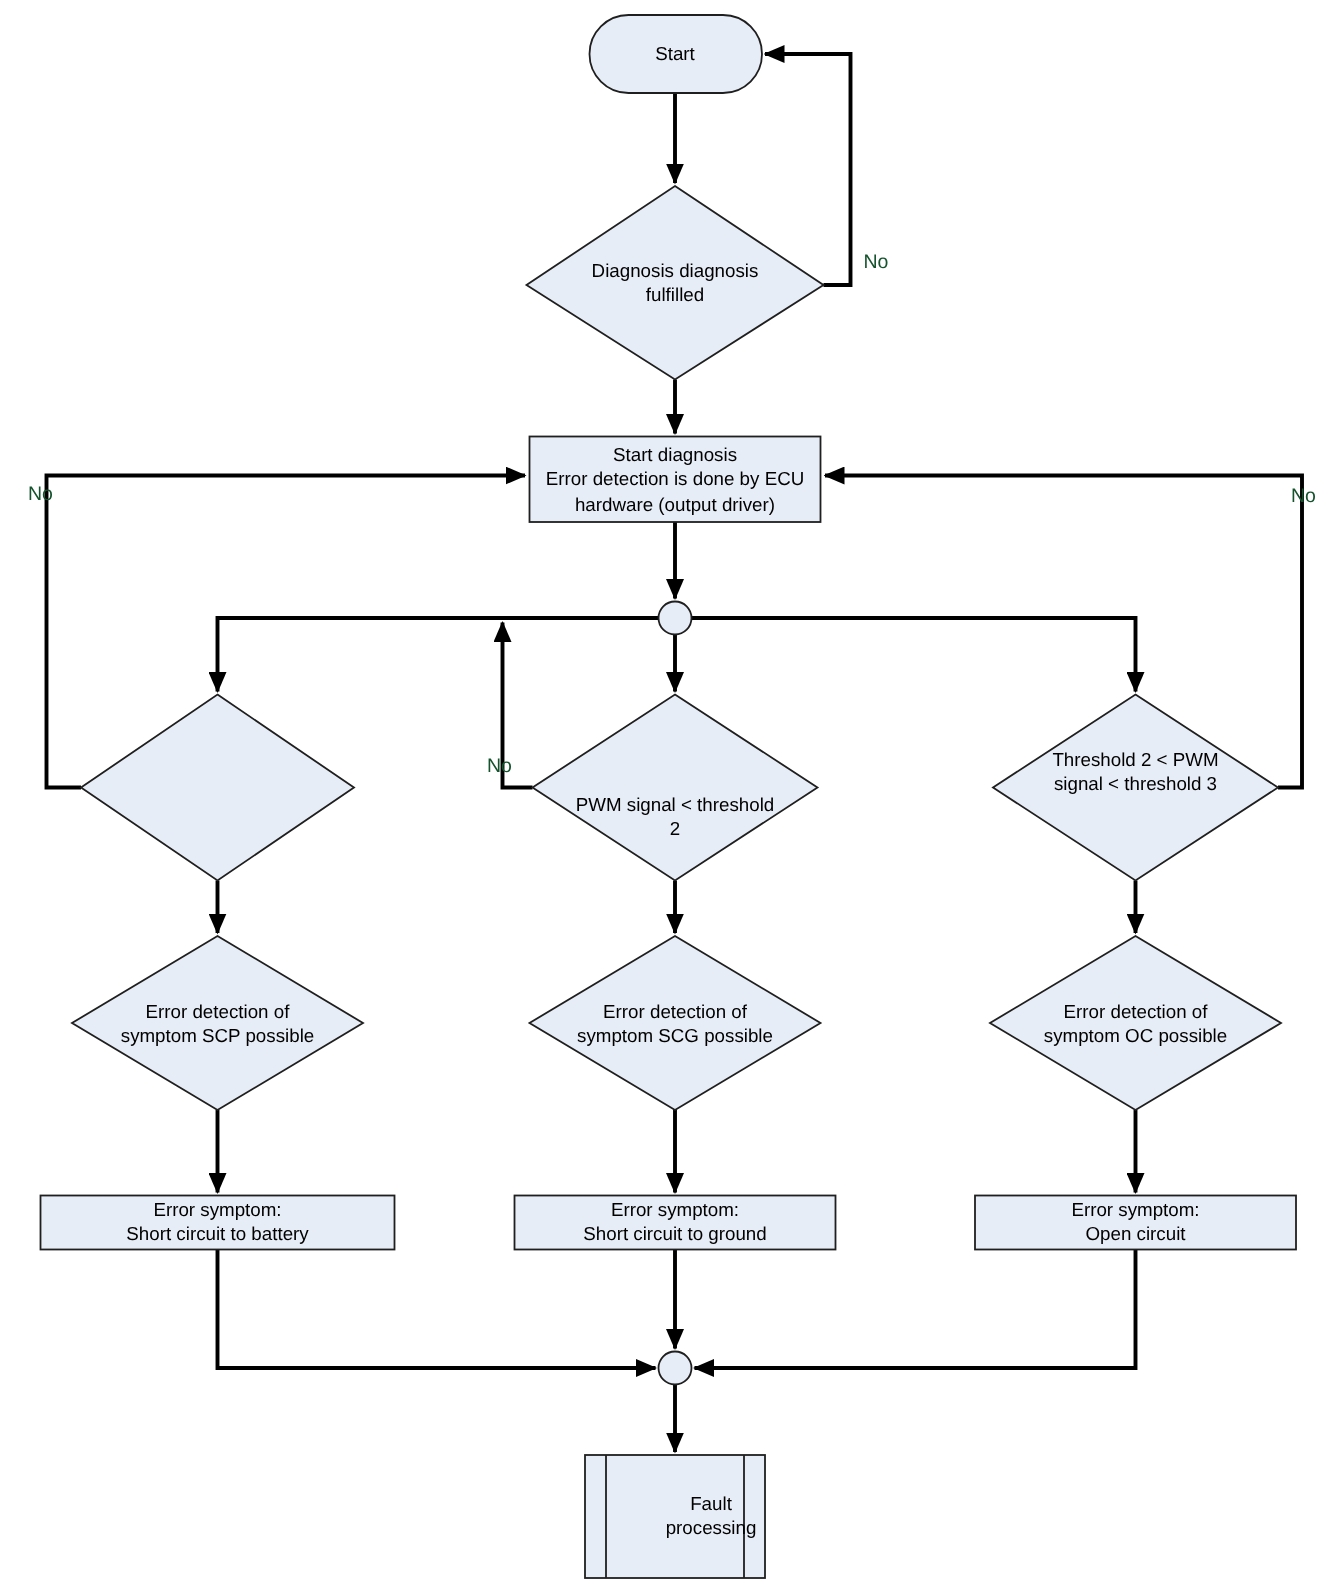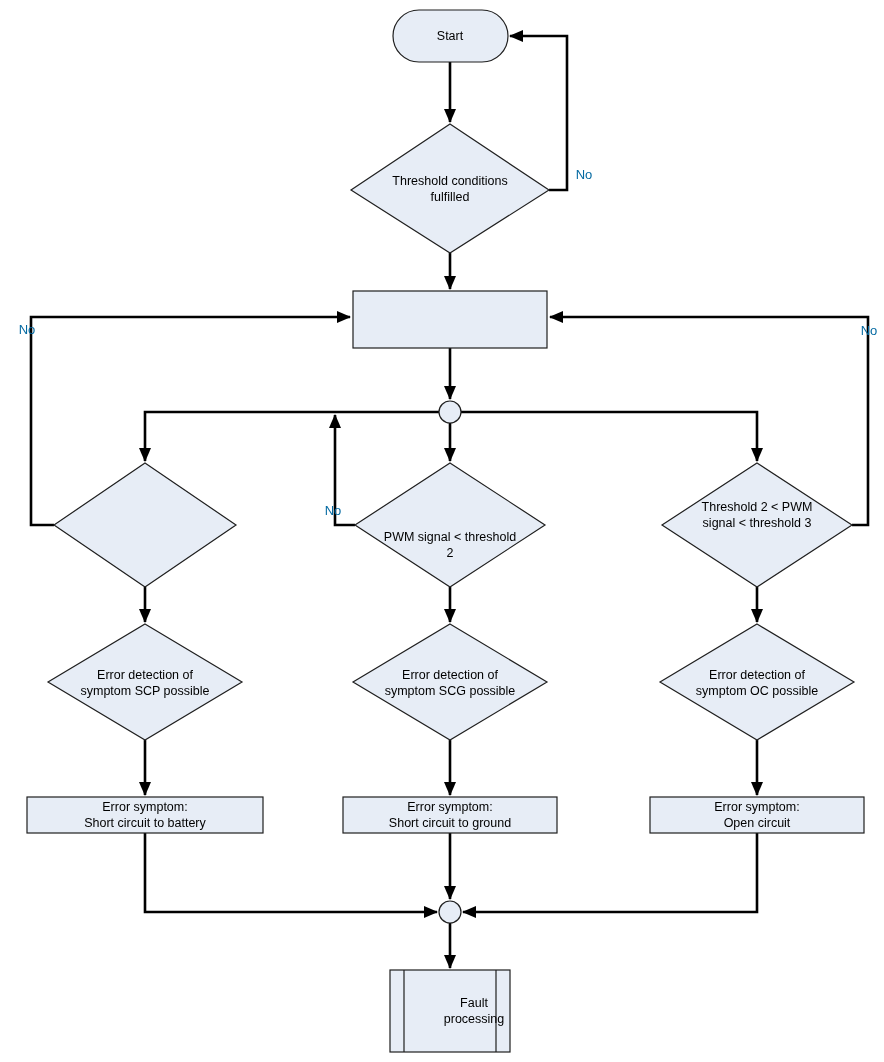--- a/index.html
+++ b/index.html
@@ -5,21 +5,21 @@
   html,body{margin:0;padding:0;background:#fff;}
   #stage{position:relative;width:884px;height:1062px;background:#fff;
          font-family:"Liberation Sans", sans-serif;overflow:hidden;}
   svg{position:absolute;left:0;top:0;}
   .flow{stroke:#000;stroke-width:2.6;fill:none;}
   .node{fill:var(--node-fill,#e7edf6);stroke:#1f1f1f;stroke-width:1.2;}
   .innerline{stroke:#1f1f1f;stroke-width:1.2;}
   .label{position:absolute;transform:translate(-50%,-50%);text-align:center;
          white-space:pre-line;font-size:12.5px;line-height:1.3;color:#000;}
   .no-label{position:absolute;transform:translate(-50%,-50%);
-            font-size:13px;color:#0369a1;}
+            font-size:13px;color:#14532d;}
 </style>
 </head>
 <body>
 
 <div id="stage">
 
   <svg width="884" height="1062" viewBox="0 0 884 1062">
     <defs>
       <marker id="arrow" markerUnits="userSpaceOnUse" markerWidth="14" markerHeight="12" refX="13" refY="6" orient="auto">
         <path d="M0,0 L14,6 L0,12 z" fill="#000"></path>
@@ -73,22 +73,25 @@
     <rect class="node" x="650" y="797" width="214" height="36"></rect>
 
     <circle class="node" cx="450" cy="912" r="11"></circle>
 
     <rect class="node" x="390" y="970" width="120" height="82"></rect>
     <line class="innerline" x1="404" y1="970" x2="404" y2="1052"></line>
     <line class="innerline" x1="496" y1="970" x2="496" y2="1052"></line>
   </svg>
 
   <div class="label" style="left:450px;top:36px;">Start</div>
-  <div class="label" style="left:450px;top:189px;">Threshold conditions
+  <div class="label" style="left:450px;top:189px;">Diagnosis diagnosis
 fulfilled</div>
+  <div class="label" style="left:450px;top:320px;">Start diagnosis
+Error detection is done by ECU
+hardware (output driver)</div>
 
   <div class="label" style="left:450px;top:527px;margin-top:18px;">PWM signal &lt; threshold
 2</div>
   <div class="label" style="left:757px;top:515px;">Threshold 2 &lt; PWM
 signal &lt; threshold 3</div>
 
   <div class="label" style="left:145px;top:683px;">Error detection of
 symptom SCP possible</div>
   <div class="label" style="left:450px;top:683px;">Error detection of
 symptom SCG possible</div>

